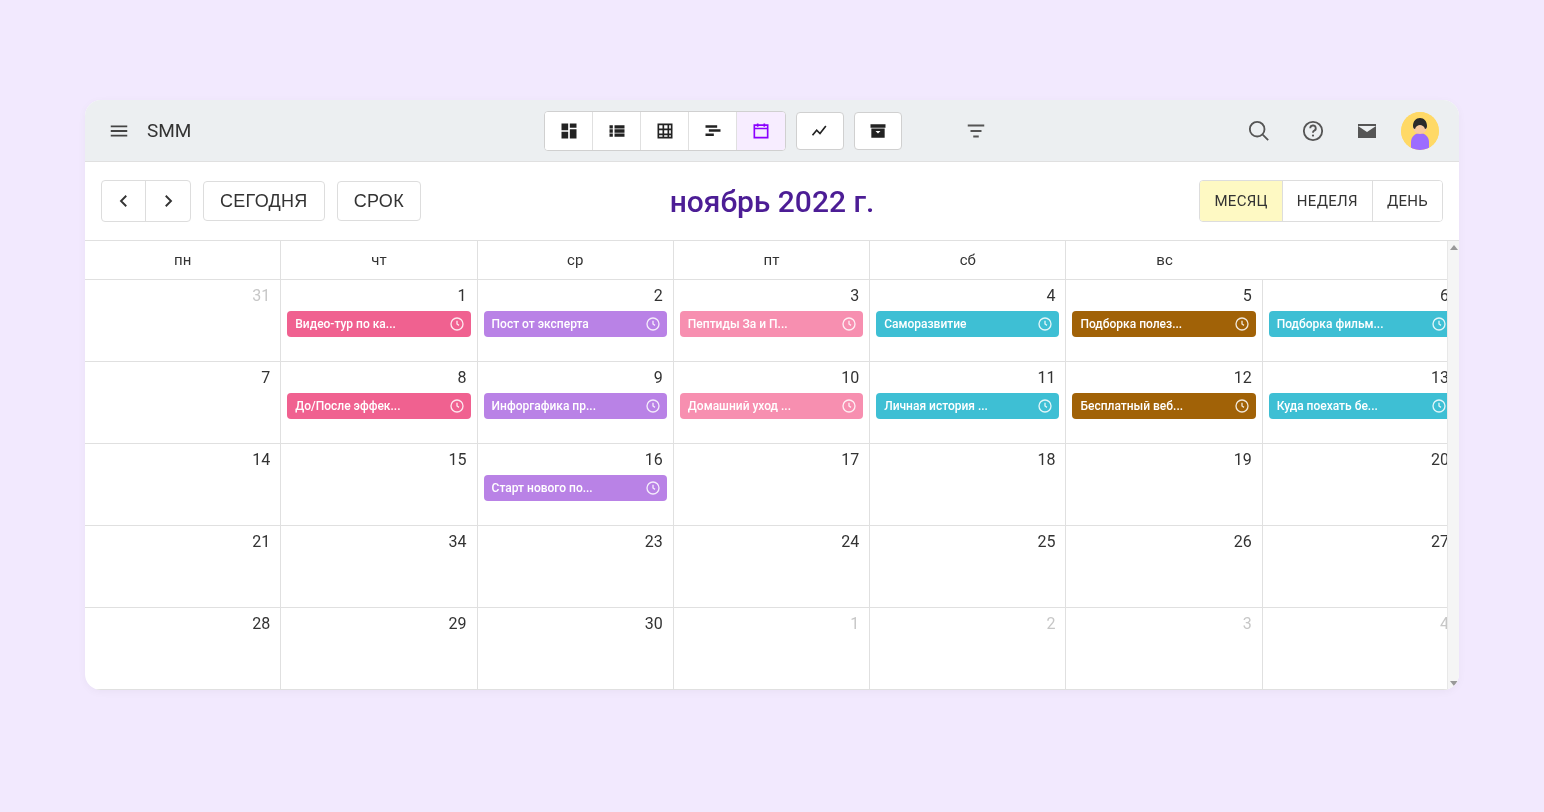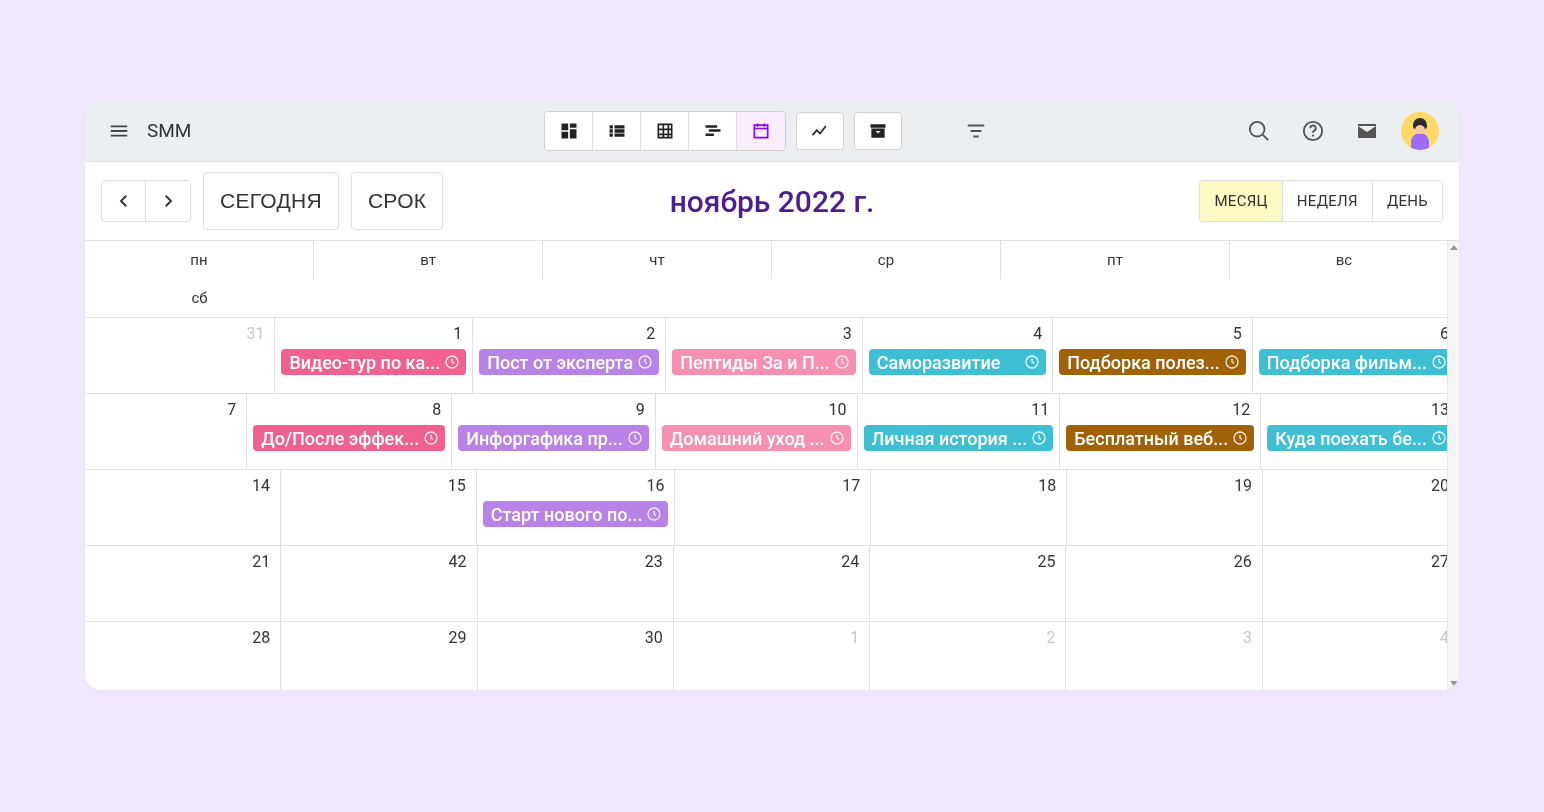--- a/index.html
+++ b/index.html
@@ -114,26 +114,26 @@
     border-radius:4px;
     overflow:hidden;
   }
   .nav-arrow {
     width:44px;height:40px;
     display:flex;align-items:center;justify-content:center;
     cursor:pointer;color:#333;
   }
   .nav-arrow:first-child { border-right:1px solid #ddd;}
   .today-btn, .deadline-btn {
-    height:58px;
+    height:40px;
     padding:8px 16px;
     border:1px solid #ddd;
     border-radius:4px;
     background:#fff;
-    font-size:21px;
+    font-size:18px;
     color:#333;
     cursor:pointer;
     margin-left:12px;
     letter-spacing:0.3px;
   }
   .month-title {
     position:absolute;
     left:50%;
     transform:translateX(-50%);
     font-size:30px;
@@ -165,21 +165,21 @@
   .calendar-wrap {
     flex:1;
     display:flex;
     flex-direction:column;
     border-top:1px solid #e0e0e0;
     overflow:hidden;
     position:relative;
   }
   .weekday-row {
     display:grid;
-    grid-template-columns:repeat(6,1fr);
+    grid-template-columns:repeat(7,1fr);
     border-bottom:1px solid #e0e0e0;
   }
   .weekday-cell {
     text-align:center;
     font-size:15px;
     color:#333;
     padding:10px 0;
     border-right:1px solid #e0e0e0;
   }
   .weekday-cell:last-child { border-right:none; }
@@ -208,21 +208,21 @@
     padding:2px 4px 4px 0;
   }
   .day-num.other-month { color:#c7c7c7; }
   .event {
     display:flex;
     align-items:center;
     height:26px;
     border-radius:4px;
     padding:0 6px 0 8px;
     color:#fff;
-    font-size:18px;
+    font-size:12px;
     font-weight:500;
     cursor:pointer;
     margin-top:2px;
     white-space:nowrap;
     overflow:hidden;
   }
   .event .ev-label{
     flex:1;
     overflow:hidden;
     text-overflow:ellipsis;
@@ -373,26 +373,25 @@
     <div class="range-switcher">
       <div class="range-btn active">МЕСЯЦ</div>
       <div class="range-btn">НЕДЕЛЯ</div>
       <div class="range-btn">ДЕНЬ</div>
     </div>
   </div>
 
   <div class="calendar-wrap">
     <div class="weekday-row" id="weekday-row">
         <div class="weekday-cell">пн</div>
-        <div class="weekday-cell">вт</div>
         <div class="weekday-cell">чт</div>
         <div class="weekday-cell">ср</div>
         <div class="weekday-cell">пт</div>
+        <div class="weekday-cell">сб</div>
         <div class="weekday-cell">вс</div>
-        <div class="weekday-cell">сб</div>
       </div>
     <div class="weeks" id="weeks">
         <div class="week-row">
           <div class="day-cell">
             <div class="day-num other-month">31</div>
           </div>
           <div class="day-cell">
             <div class="day-num">1</div>
             <div class="event color-pink">
               <span class="ev-label">Видео-тур по ка...</span>
@@ -546,21 +545,21 @@
           </div>
           <div class="day-cell">
             <div class="day-num">20</div>
           </div>
         </div>
         <div class="week-row">
           <div class="day-cell">
             <div class="day-num">21</div>
           </div>
           <div class="day-cell">
-            <div class="day-num">42</div>
+            <div class="day-num">34</div>
           </div>
           <div class="day-cell">
             <div class="day-num">23</div>
           </div>
           <div class="day-cell">
             <div class="day-num">24</div>
           </div>
           <div class="day-cell">
             <div class="day-num">25</div>
           </div>

